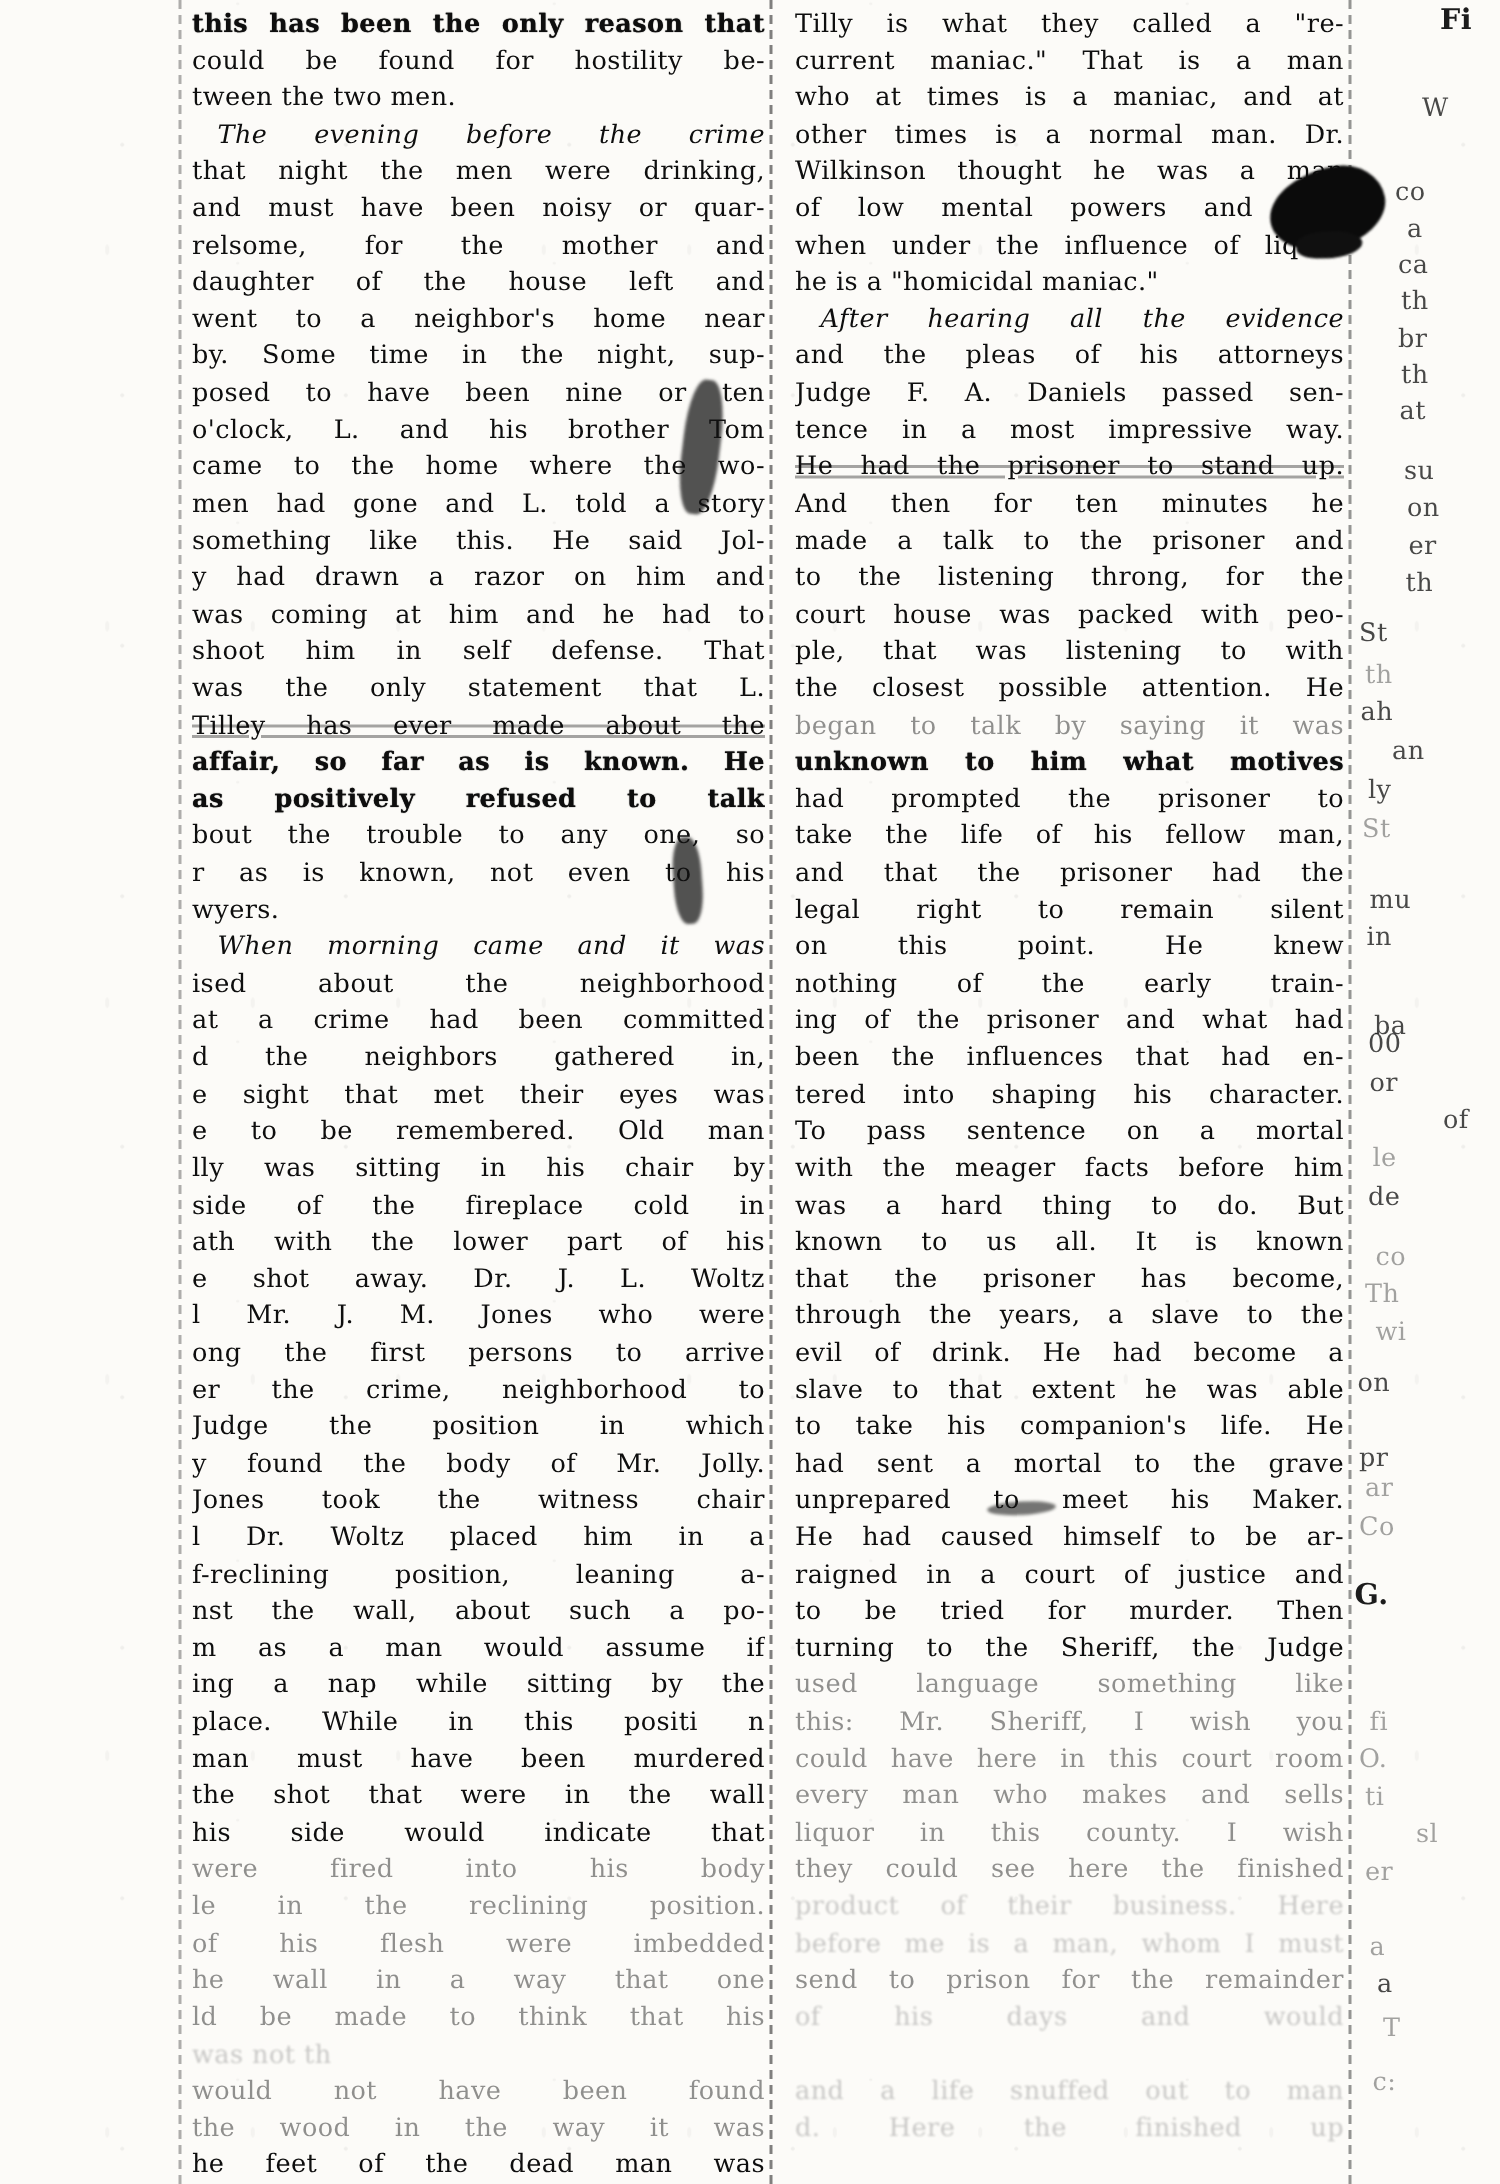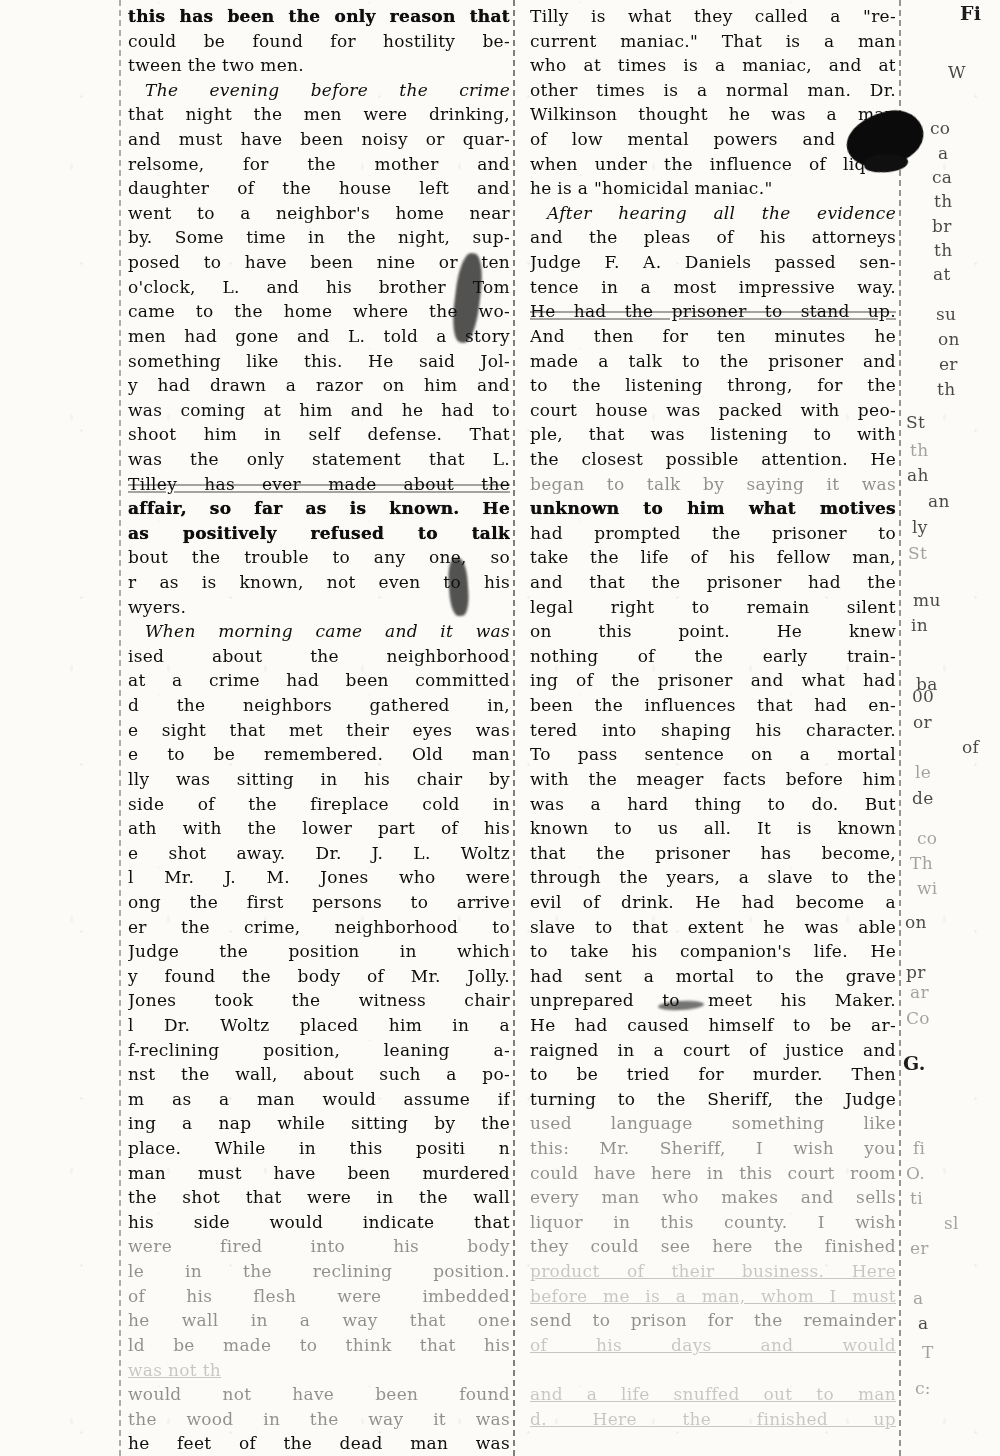--- a/index.html
+++ b/index.html
@@ -27,21 +27,21 @@
   .col-right{left:530px;width:366px;}
   .line{
     height:24.61px;line-height:24.61px;overflow:hidden;
     font-size:17px;letter-spacing:.3px;
     text-align:justify;text-align-last:justify;
   }
   .line.end{text-align-last:left;}
   .line.indent{text-indent:17px;font-style:italic;}
   .line.dark{font-weight:bold;text-shadow:0 0 .7px rgba(0,0,0,.9);}
   .line.faded{opacity:.45;filter:blur(.45px);}
-  .line.vfaded{opacity:.22;filter:blur(.6px);text-decoration:underline;}
+  .line.vfaded{opacity:.22;filter:blur(.6px);}
   .line.blank{opacity:.12;}
   .line.smudged{text-decoration:line-through underline;text-decoration-color:rgba(10,10,10,.35);text-decoration-thickness:2px;}
   .frag{
     position:absolute;font-size:17px;color:#1c1c1c;opacity:.8;
     filter:blur(.3px);letter-spacing:.3px;white-space:nowrap;
   }
   .frag.b{font-weight:bold;font-size:19px;opacity:1;}
   .frag.f{opacity:.4;}
   .blot{
     position:absolute;left:846px;top:112px;width:78px;height:54px;

